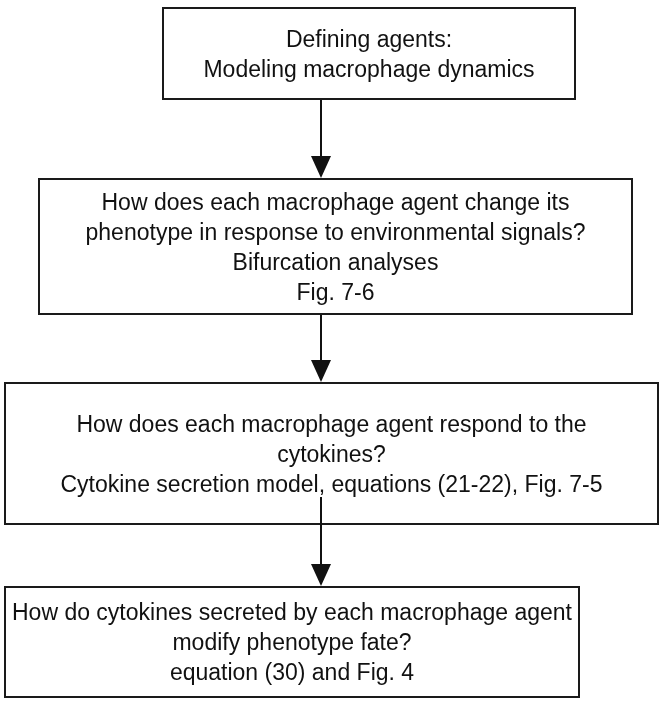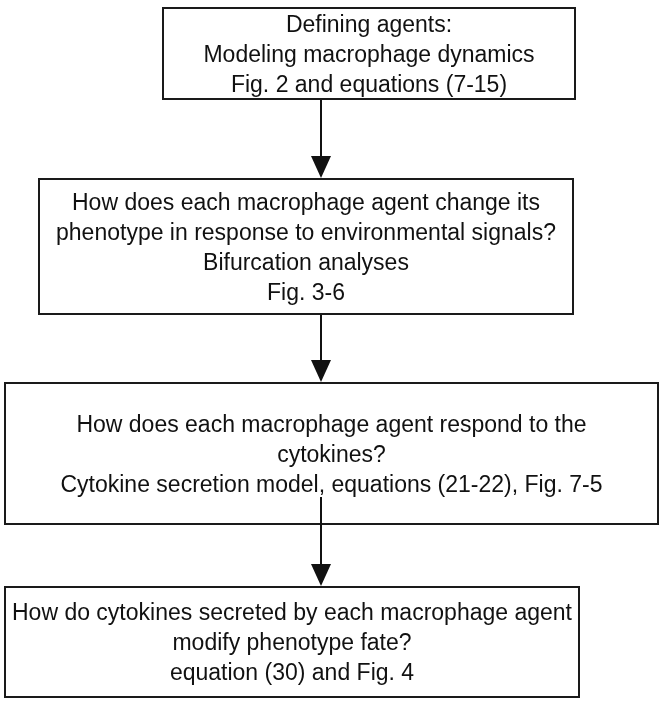--- a/index.html
+++ b/index.html
@@ -20,50 +20,49 @@
     display: flex;
     flex-direction: column;
     justify-content: center;
     align-items: center;
     text-align: center;
     font-size: 23px;
     line-height: 30px;
     letter-spacing: 0px;
   }
   .box-1 { left: 114px; top: 7px;   width: 414px; height: 93px; margin-left: 48px;  }
-  .box-2 { left: 38px;  top: 178px; width: 536px; height: 137px; }
+  .box-2 { left: 38px;  top: 178px; width: 595px; height: 137px; }
   .box-3 { left: 4px;   top: 382px; width: 655px; height: 143px; }
   .box-4 { left: 4px;   top: 586px; width: 576px; height: 112px; }
   .box-line { white-space: nowrap; }
   .arrow { position: absolute; left: 309px; }
   .arrow-1 { top: 100px; }
   .arrow-2 { top: 315px; }
   .arrow-3 { top: 497px; }
 </style>
 </head>
 <body>
 
 <div class="canvas">
 
   <div class="flow-box box-1">
     <div class="box-line">Defining agents:</div>
     <div class="box-line">Modeling macrophage dynamics</div>
-    <div class="box-line">Fig. 2 and equations (7-15)</div>
   </div>
 
   <svg class="arrow arrow-1" width="24" height="78" viewBox="0 0 24 78">
     <line x1="12" y1="0" x2="12" y2="58" stroke="#111111" stroke-width="2"></line>
     <polygon points="2,56 22,56 12,78" fill="#111111"></polygon>
   </svg>
 
   <div class="flow-box box-2">
     <div class="box-line">How does each macrophage agent change its</div>
     <div class="box-line">phenotype in response to environmental signals?</div>
     <div class="box-line">Bifurcation analyses</div>
-    <div class="box-line">Fig. 3-6</div>
+    <div class="box-line">Fig. 7-6</div>
   </div>
 
   <svg class="arrow arrow-2" width="24" height="67" viewBox="0 0 24 67">
     <line x1="12" y1="0" x2="12" y2="47" stroke="#111111" stroke-width="2"></line>
     <polygon points="2,45 22,45 12,67" fill="#111111"></polygon>
   </svg>
 
   <div class="flow-box box-3">
     <div class="box-line">How does each macrophage agent respond to the</div>
     <div class="box-line">cytokines?</div>

